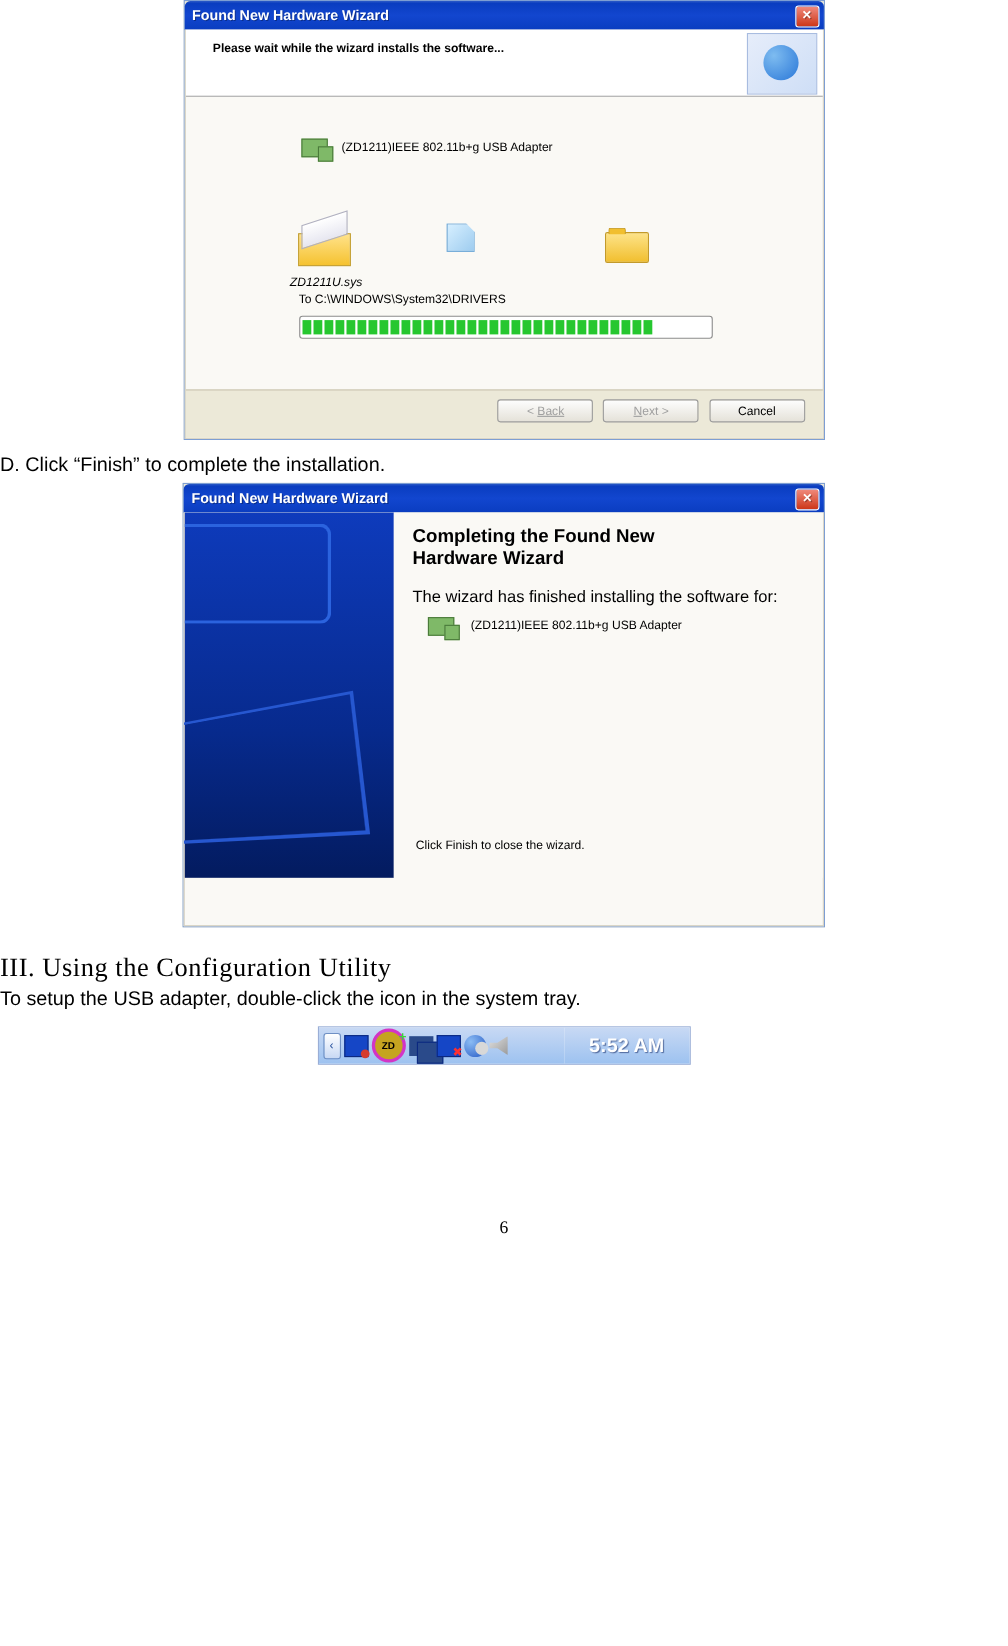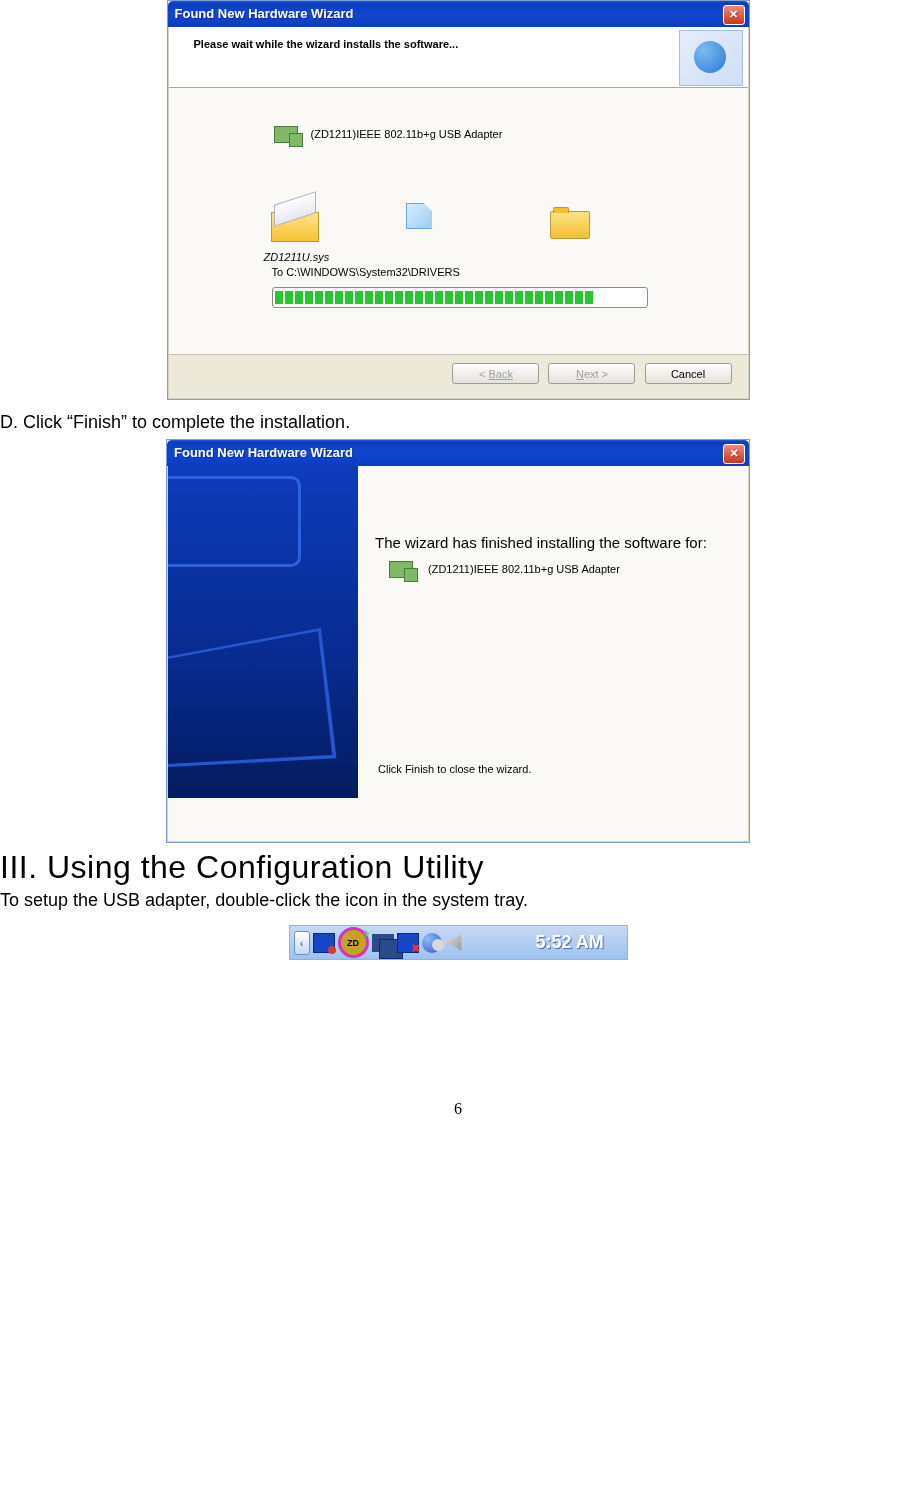--- a/index.html
+++ b/index.html
@@ -48,21 +48,21 @@
   .complete-title { position:absolute; left:17px; top:12px; font-family:Tahoma,sans-serif; font-size:17px; font-weight:bold; line-height:20px; width:260px; }
   .complete-sub { position:absolute; left:17px; top:68px; font-family:Tahoma,sans-serif; font-size:15px; }
   .dev-icon2 { position:absolute; left:31px; top:95px; width:29px; height:21px; }
   .dev-icon2 .card { width:22px; height:15px; background:#7fb968; border:1px solid #4a7a3a; position:absolute; left:0; top:0; }
   .dev-icon2 .chip { width:12px; height:12px; background:#7fb968; border:1px solid #4a7a3a; position:absolute; right:0; bottom:0; }
   .dev-label2 { position:absolute; left:70px; top:97px; font-family:Tahoma,sans-serif; font-size:11px; }
   .close-tip { position:absolute; left:20px; top:297px; font-family:Tahoma,sans-serif; font-size:11px; }
   .finish-hl { position:absolute; border:3px solid #d235c6; border-radius:14px; width:94px; height:26px; pointer-events:none; }
 
   
-  .sec3-title { font-family:Liberation Sans, sans-serif; font-size:32px; margin:6px 0 4px 0; letter-spacing:0.5px; }
+  .sec3-title { font-family:Liberation Serif, serif; font-size:24px; margin:24px 0 4px 0; letter-spacing:0.5px; }
 
   
   .tray { width:337px; height:33px; margin:14px auto; border:1px solid #9aaed6; display:flex; align-items:stretch; font-family:Tahoma,sans-serif; }
   .tray-icons { width:222px; background:linear-gradient(#c8d9f4,#9dc2f0); display:flex; align-items:center; padding-left:4px; gap:3px; position:relative; }
   .tr-chev { width:14px; height:22px; background:linear-gradient(#fff,#c8d9f4); border:1px solid #6f90c4; border-radius:3px; color:#27509c; font-size:11px; line-height:22px; text-align:center; }
   .tr-monitor { width:20px; height:18px; background:#1546c6; border:1px solid #0b2880; position:relative; }
   .tr-monitor::after { content:""; position:absolute; right:-2px; bottom:-2px; width:8px; height:8px; background:#d63b2d; border-radius:50%; }
   .tr-zd { width:25px; height:25px; border:3px solid #d235c6; border-radius:50%; display:flex; align-items:center; justify-content:center; background:#c5a420; color:#000; font-size:9px; font-weight:bold; position:relative; }
   .tr-zd .plus { position:absolute; top:-3px; right:-4px; color:#3ad53a; font-size:12px; font-weight:bold; }
   .tr-dual { width:22px; height:18px; background:#2a4a8a; position:relative; }
@@ -125,20 +125,21 @@
     <div class="titlebar">
       <span>Found New Hardware Wizard</span>
       <div class="close-x">✕</div>
     </div>
     <div class="inner-panel">
       <div class="side-graphic">
         <div class="mon-top"></div>
           <div class="box"></div>
       </div>
       <div class="right-area">
+        <div class="complete-title">Completing the Found New Hardware Wizard</div>
         <div class="complete-sub">The wizard has finished installing the software for:</div>
         <div class="dev-icon2">
             <div class="card"></div>
             <div class="chip"></div>
           </div>
         <div class="dev-label2">(ZD1211)IEEE 802.11b+g USB Adapter</div>
         <div class="close-tip">Click Finish to close the wizard.</div>
       </div>
     </div>
   </div>

